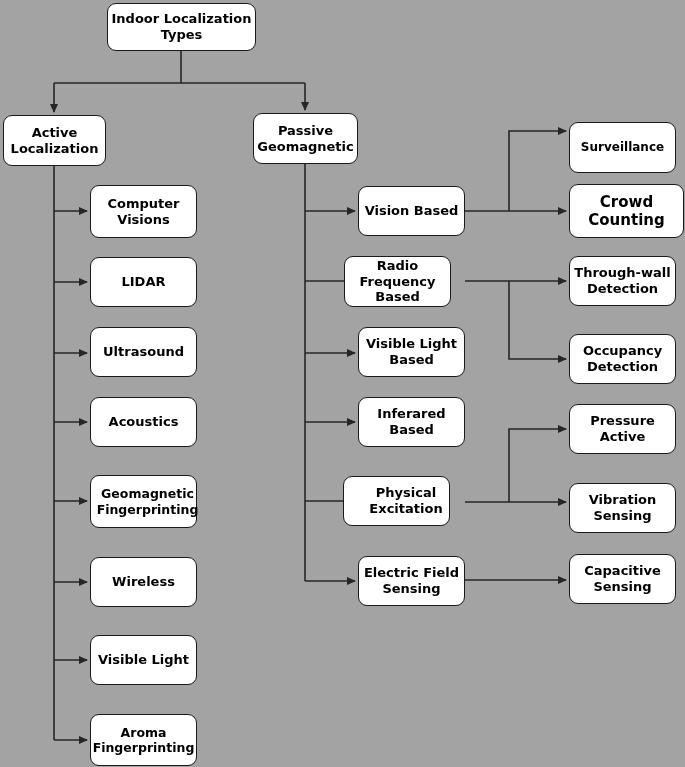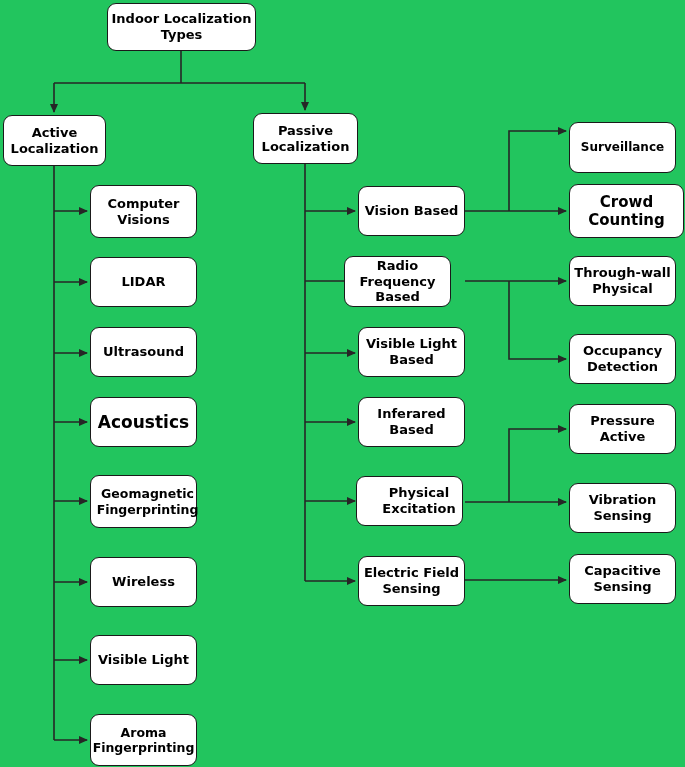--- a/index.html
+++ b/index.html
@@ -5,21 +5,21 @@
   html, body {
     margin: 0;
     padding: 0;
     background: #ffffff;
     font-family: "DejaVu Sans", "Liberation Sans", sans-serif;
   }
   .canvas {
     position: relative;
     width: 685px;
     height: 767px;
-    background: #22c55e;
+    background: #a3a3a3;
     overflow: hidden;
   }
   #edges {
     position: absolute;
     left: 0;
     top: 0;
     width: 685px;
     height: 767px;
   }
   .node {
@@ -75,49 +75,49 @@
       <polyline points="465,502 566,502" fill="none" stroke="#262626" stroke-width="1.6" marker-end="url(#arrowhead)"></polyline>
       <polyline points="509,502 509,429 566,429" fill="none" stroke="#262626" stroke-width="1.6" marker-end="url(#arrowhead)"></polyline>
       <polyline points="465,580 566,580" fill="none" stroke="#262626" stroke-width="1.6" marker-end="url(#arrowhead)"></polyline>
     </svg>
   <div id="nodes">
       <div class="node" style="left: 107px; top: 3px; width: 149px; height: 48px; font-size: 13px; border-color: rgb(26, 26, 26); background: rgb(255, 255, 255);"><span>Indoor Localization
 Types</span></div>
       <div class="node" style="left: 3px; top: 115px; width: 103px; height: 51px; font-size: 13px; border-color: rgb(26, 26, 26); background: rgb(255, 255, 255);"><span>Active
 Localization</span></div>
       <div class="node" style="left: 253px; top: 113px; width: 105px; height: 51px; font-size: 13px; border-color: rgb(26, 26, 26); background: rgb(255, 255, 255);"><span>Passive
-Localization</span></div>
+Geomagnetic</span></div>
       <div class="node" style="left: 90px; top: 185px; width: 107px; height: 53px; font-size: 13px; border-color: rgb(26, 26, 26); background: rgb(255, 255, 255);"><span>Computer
 Visions</span></div>
       <div class="node" style="left: 90px; top: 257px; width: 107px; height: 50px; font-size: 13px; border-color: rgb(26, 26, 26); background: rgb(255, 255, 255);"><span>LIDAR</span></div>
       <div class="node" style="left: 90px; top: 327px; width: 107px; height: 50px; font-size: 13px; border-color: rgb(26, 26, 26); background: rgb(255, 255, 255); justify-content: center;"><span>Ultrasound</span></div>
-      <div class="node" style="left: 90px; top: 397px; width: 107px; height: 50px; font-size: 17px; border-color: rgb(26, 26, 26); background: rgb(255, 255, 255); text-align: right;"><span>Acoustics</span></div>
+      <div class="node" style="left: 90px; top: 397px; width: 107px; height: 50px; font-size: 13px; border-color: rgb(26, 26, 26); background: rgb(255, 255, 255); text-align: right;"><span>Acoustics</span></div>
       <div class="node" style="left: 90px; top: 475px; width: 107px; height: 53px; font-size: 12.5px; border-color: rgb(26, 26, 26); background: rgb(255, 255, 255); padding-left: 8px;"><span>Geomagnetic
 Fingerprinting</span></div>
       <div class="node" style="left: 90px; top: 557px; width: 107px; height: 50px; font-size: 13px; border-color: rgb(26, 26, 26); background: rgb(255, 255, 255);"><span>Wireless</span></div>
       <div class="node" style="left: 90px; top: 635px; width: 107px; height: 50px; font-size: 13px; border-color: rgb(26, 26, 26); background: rgb(255, 255, 255);"><span>Visible Light</span></div>
       <div class="node" style="left: 90px; top: 714px; width: 107px; height: 52px; font-size: 12.5px; border-color: rgb(26, 26, 26); background: rgb(255, 255, 255);"><span>Aroma
 Fingerprinting</span></div>
       <div class="node" style="left: 358px; top: 186px; width: 107px; height: 50px; font-size: 13px; border-color: rgb(26, 26, 26); background: rgb(255, 255, 255);"><span>Vision Based</span></div>
       <div class="node" style="left: 344px; top: 256px; width: 107px; height: 51px; font-size: 13px; border-color: rgb(26, 26, 26); background: rgb(255, 255, 255);"><span>Radio
 Frequency
 Based</span></div>
       <div class="node" style="left: 358px; top: 327px; width: 107px; height: 50px; font-size: 13px; border-color: rgb(26, 26, 26); background: rgb(255, 255, 255);"><span>Visible Light
 Based</span></div>
       <div class="node" style="left: 358px; top: 397px; width: 107px; height: 50px; font-size: 13px; border-color: rgb(26, 26, 26); background: rgb(255, 255, 255);"><span>Inferared
 Based</span></div>
-      <div class="node" style="left: 356px; top: 476px; width: 107px; height: 50px; font-size: 13px; border-color: rgb(26, 26, 26); background: rgb(255, 255, 255); padding-left: 19px;"><span>Physical
+      <div class="node" style="left: 343px; top: 476px; width: 107px; height: 50px; font-size: 13px; border-color: rgb(26, 26, 26); background: rgb(255, 255, 255); padding-left: 19px;"><span>Physical
 Excitation</span></div>
       <div class="node" style="left: 358px; top: 556px; width: 107px; height: 50px; font-size: 13px; border-color: rgb(26, 26, 26); background: rgb(255, 255, 255);"><span>Electric Field
 Sensing</span></div>
       <div class="node" style="left: 569px; top: 122px; width: 107px; height: 51px; font-size: 12px; border-color: rgb(26, 26, 26); background: rgb(255, 255, 255);"><span>Surveillance</span></div>
       <div class="node" style="left: 569px; top: 184px; width: 115px; height: 54px; font-size: 15px; border-color: rgb(26, 26, 26); background: rgb(255, 255, 255);"><span>Crowd
 Counting</span></div>
       <div class="node" style="left: 569px; top: 256px; width: 107px; height: 50px; font-size: 13px; border-color: rgb(26, 26, 26); background: rgb(255, 255, 255);"><span>Through-wall
-Physical</span></div>
+Detection</span></div>
       <div class="node" style="left: 569px; top: 334px; width: 107px; height: 50px; font-size: 13px; border-color: rgb(26, 26, 26); background: rgb(255, 255, 255);"><span>Occupancy
 Detection</span></div>
       <div class="node" style="left: 569px; top: 404px; width: 107px; height: 50px; font-size: 13px; border-color: rgb(26, 26, 26); background: rgb(255, 255, 255);"><span>Pressure
 Active</span></div>
       <div class="node" style="left: 569px; top: 483px; width: 107px; height: 50px; font-size: 13px; border-color: rgb(26, 26, 26); background: rgb(255, 255, 255);"><span>Vibration
 Sensing</span></div>
       <div class="node" style="left: 569px; top: 554px; width: 107px; height: 50px; font-size: 13px; border-color: rgb(26, 26, 26); background: rgb(255, 255, 255);"><span>Capacitive
 Sensing</span></div>
     </div>
 </div>

